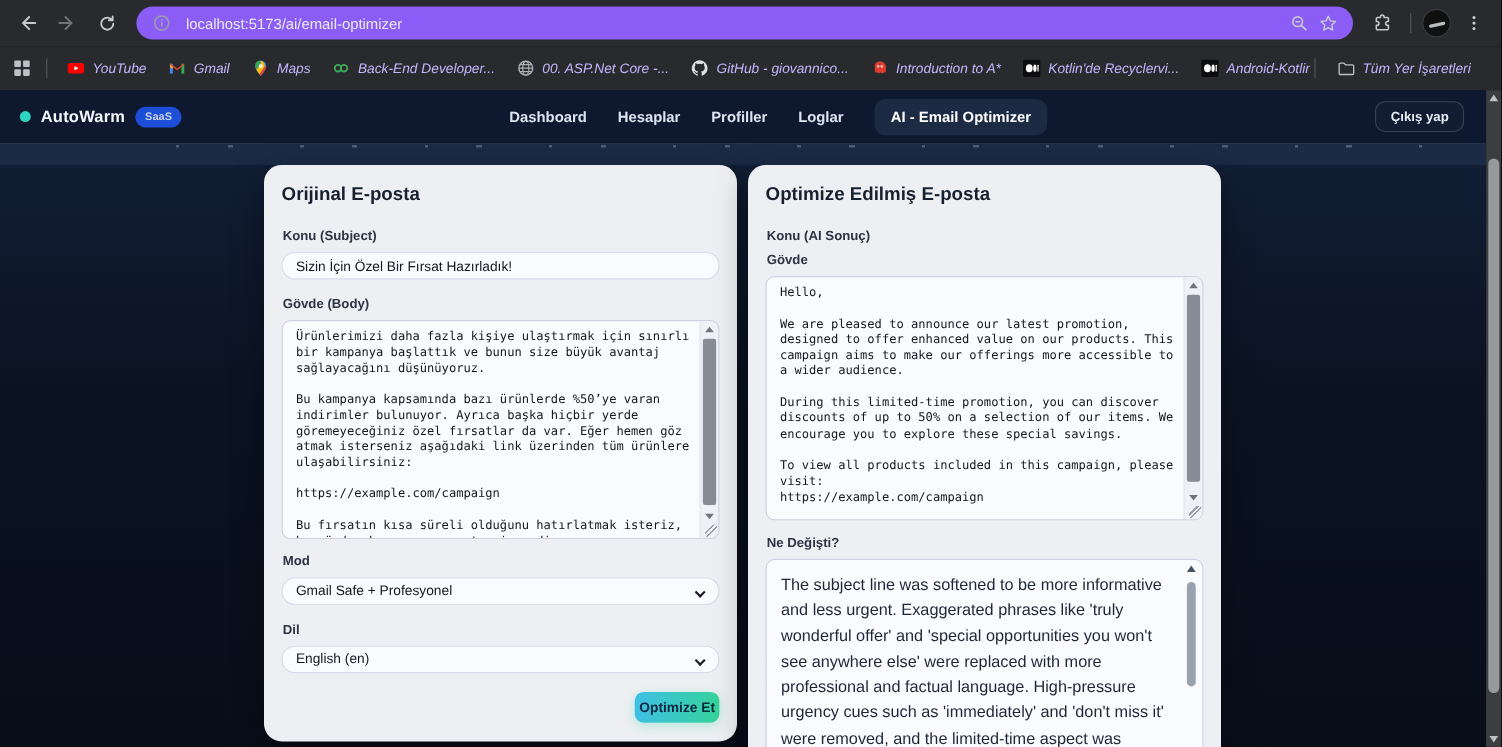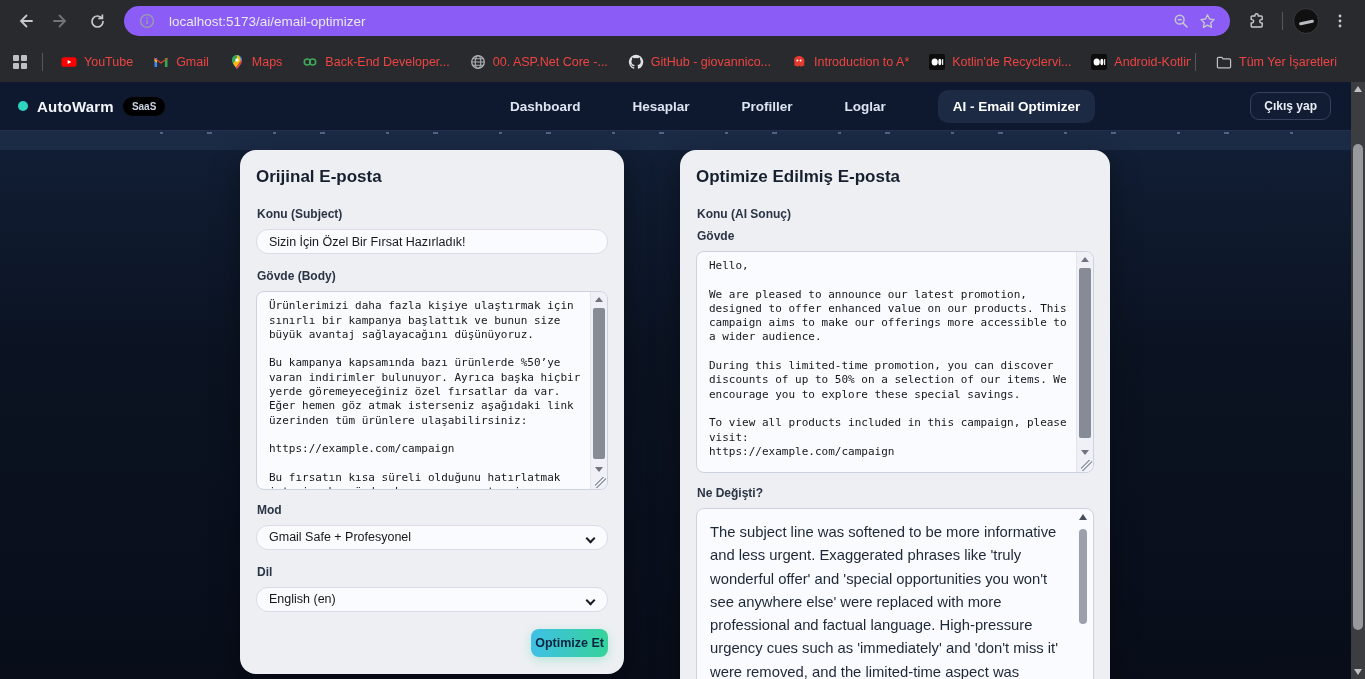--- a/index.html
+++ b/index.html
@@ -20,50 +20,50 @@
     display:flex; align-items:center; padding:0 10px; color:#e8eaed; min-width:0;
   }
   .omni-url { flex:1; font-size:13.5px; color:#e8eaed; margin-left:9px; white-space:nowrap; overflow:hidden; }
   .omni-ic { width:26px; height:26px; border-radius:50%; display:flex; align-items:center; justify-content:center; color:#c7cacd; flex:0 0 auto; }
   .chrome-divider { width:1px; height:18px; background:#55575b; margin:0 4px; flex:0 0 auto; }
   .avatar { width:26px; height:26px; border-radius:50%; background:#101010; position:relative; overflow:hidden; flex:0 0 auto; border:1px solid #3a3b3e; }
   .avatar::after { content:""; position:absolute; left:5px; top:12px; width:15px; height:3px; background:#b9bcc0; border-radius:2px; transform:rotate(-12deg); }
   
   .bookmarks {
     position:absolute; top:42px; left:0; width:100%; height:40px;
-    background:#292a2d; display:flex; align-items:center; padding:0 12px; color:#ef4444;
+    background:#292a2d; display:flex; align-items:center; padding:0 12px; color:#c4b5fd;font-style:italic;
   }
   .bm-left { display:flex; align-items:center; gap:4px; overflow:hidden; flex:1; min-width:0; }
   .bm-item { display:flex; align-items:center; gap:7px; font-size:12.5px; padding:5px 8px; border-radius:8px; white-space:nowrap; flex:0 0 auto; }
   .bm-icon { width:16px; height:16px; display:flex; align-items:center; justify-content:center; flex:0 0 auto; }
   .bm-right { display:flex; align-items:center; gap:8px; flex:0 0 auto; margin-right:8px; }
   
   .webpage { position:absolute; top:82px; left:0; right:14px; bottom:0; background:linear-gradient(180deg,#13213a 0%,#0b1322 45%,#080d19 100%); overflow:hidden; }
   .app-header {
     position:absolute; top:0; left:0; width:100%; height:48px; background:#0e1930;
     display:flex; align-items:center; padding:14px 18px; z-index:5; box-shadow:0 1px 0 rgba(255,255,255,0.04);
   }
   .brand { display:flex; align-items:center; gap:9px; }
   .brand-dot { width:10px; height:10px; border-radius:50%; background:#2dd4bf; }
   .brand-name { font-size:15px; font-weight:800; color:#f3f6fb; letter-spacing:.2px; }
-  .brand-badge { background:#000000; color:#c9d3e2; font-size:10px; font-weight:700; padding:4px 9px; border-radius:10px; }
-  .main-nav { position:absolute; left:510px; top:0; height:48px; display:flex; align-items:center; gap:52px; }
+  .brand-badge { background:#1d4ed8; color:#c9d3e2; font-size:10px; font-weight:700; padding:4px 9px; border-radius:10px; }
+  .main-nav { position:absolute; left:463px; top:0; height:48px; display:flex; align-items:center; gap:28px; }
   .nav-item { font-size:13.5px; font-weight:700; color:#dce4f0; white-space:nowrap; }
   .nav-item.active { background:#1d2a44; padding:9px 15px; border-radius:10px; color:#fff; }
   .logout-btn {
     position:absolute; right:20px; top:10px; height:28px; padding:0 13px; border-radius:9px;
     border:1px solid #36425c; background:rgba(255,255,255,0.02); color:#e8edf5; font-size:12px; font-weight:700;
     display:flex; align-items:center;
   }
   .scroll-band { position:absolute; top:48px; left:0; width:100%; height:20px; background:#1b2a45; }
   .scroll-band::before { content:""; position:absolute; top:2px; left:160px; right:40px; height:2px; opacity:.45;
     background:repeating-linear-gradient(90deg,#94a9cd 0 3px,transparent 3px 47px,#94a9cd 47px 52px,transparent 52px 113px); }
   
   .card { position:absolute; background:#edeff3; border-radius:16px; padding:17px 16px; display:flex; flex-direction:column; box-shadow:0 10px 30px rgba(0,0,0,.35); }
-  .card-left  { left:240px; top:68px; width:384px; height:524px; }
+  .card-left  { left:240px; top:68px; width:430px; height:524px; }
   .card-right { left:680px; top:68px; width:430px; height:640px; }
   .card-title { font-size:17px; font-weight:800; color:#17202f; margin-bottom:20px; }
   .field-label { font-size:12px; font-weight:700; color:#2b3444; margin:0 0 8px 1px; }
   .text-input {
     width:100%; height:28px; border:1px solid #d6dce8; border-radius:12px; background:#f9fbff;
     font-family:"Liberation Sans", sans-serif; font-size:12.5px; color:#15181e; padding:0 12px; margin-bottom:15px; outline:none;
   }
   .textbox { position:relative; border:1px solid #ccd2e0; border-radius:8px; background:#f9fbff; overflow:hidden; margin-bottom:13px; }
   .tb-body { height:222px; }
   .tb-text {

